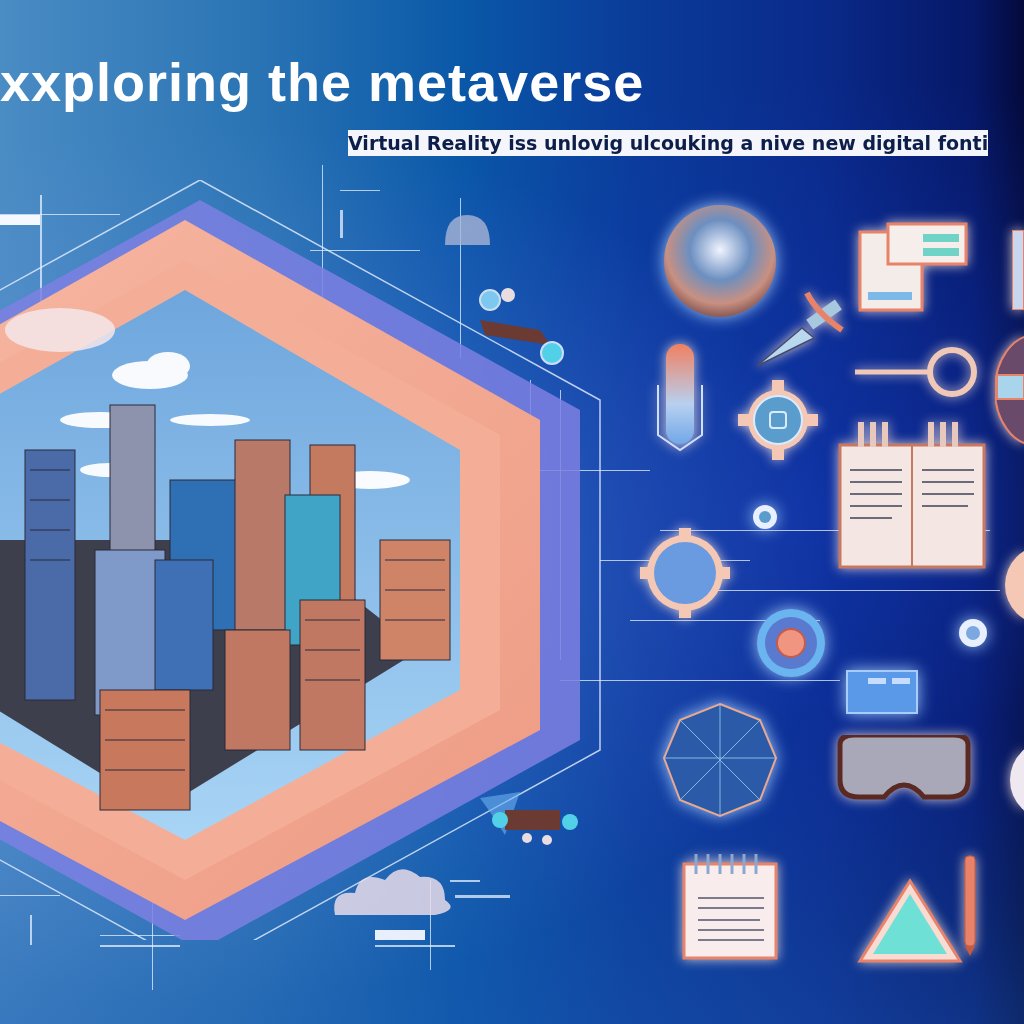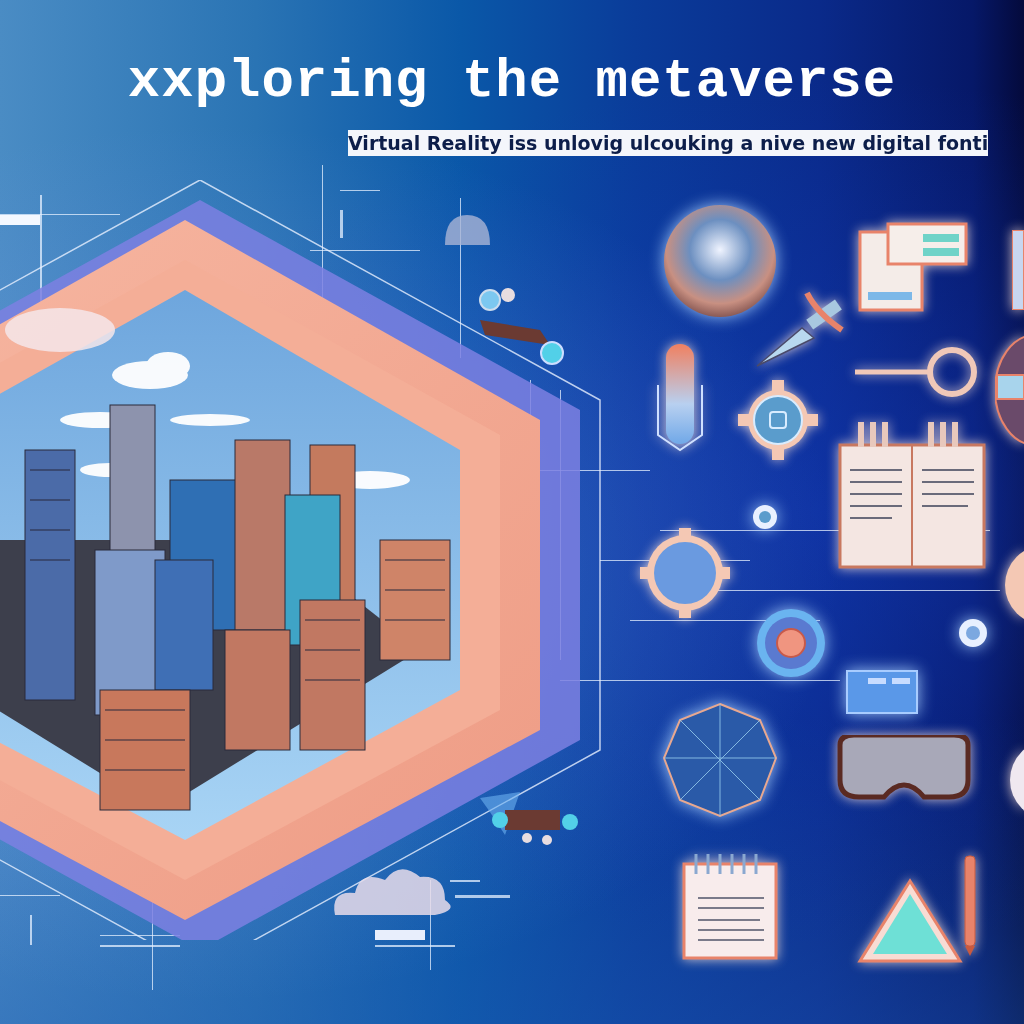--- a/index.html
+++ b/index.html
@@ -3,22 +3,22 @@
 <meta charset="utf-8">
 <style>
   html,body{margin:0;padding:0;}
   body{width:1024px;height:1024px;overflow:hidden;position:relative;
     font-family:"DejaVu Sans",sans-serif;
     background:linear-gradient(90deg,#4a8cc4 0%,#2a74b4 25%,#0a58a8 45%,#0a3c9a 62%,#0a2a8a 80%,#061868 95%,#040a3c 100%);}
   .bgglow{position:absolute;inset:0;
     background:radial-gradient(ellipse at 20% 55%,rgba(120,150,230,.45),rgba(0,0,0,0) 55%),
                radial-gradient(ellipse at 80% 50%,rgba(20,60,190,.5),rgba(0,0,0,0) 60%),
                linear-gradient(180deg,rgba(0,0,0,0) 70%,rgba(30,90,180,.4) 100%);}
-  .title{position:absolute;left:0;top:52px;width:1024px;text-align:center;
-    font-family:Liberation Mono, monospace;font-weight:bold;font-size:54px;color:#ffffff;
+  .title{position:absolute;left:0;top:52px;width:1024px;text-align:left;
+    font-family:Liberation Sans, sans-serif;font-weight:bold;font-size:54px;color:#ffffff;
     letter-spacing:1px;line-height:60px;}
   .subtitle{position:absolute;left:348px;top:130px;width:640px;height:26px;background:#f4f6fb;
     color:#0d1e4a;font-size:19px;line-height:26px;text-align:center;font-weight:bold;white-space:nowrap;overflow:hidden;}
   .gridline{position:absolute;background:rgba(230,240,255,.75);}
   .hex{position:absolute;}
   .icon{position:absolute;}
   .glow{filter:drop-shadow(0 0 6px rgba(255,230,220,.8));}
   .glowb{filter:drop-shadow(0 0 8px rgba(170,210,255,.9));}
 </style>
 </head>

